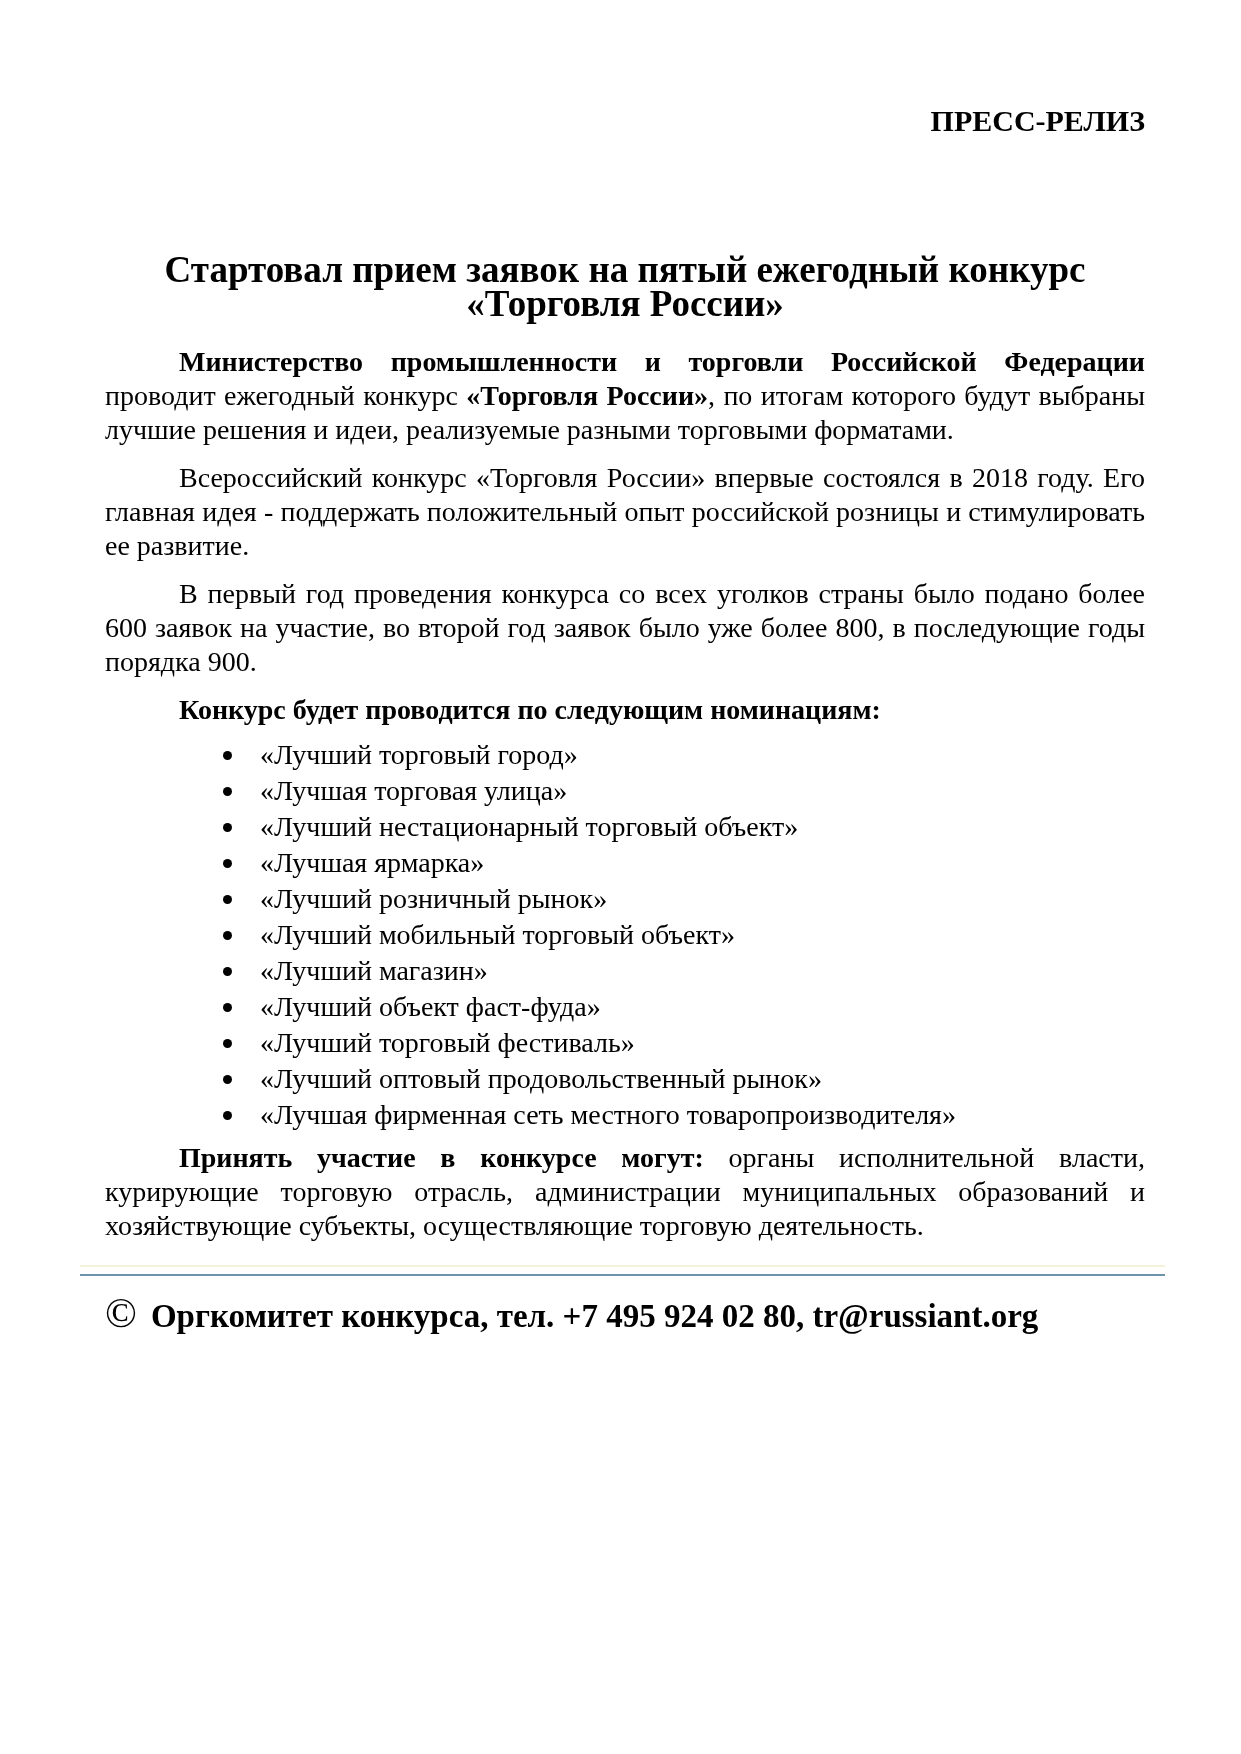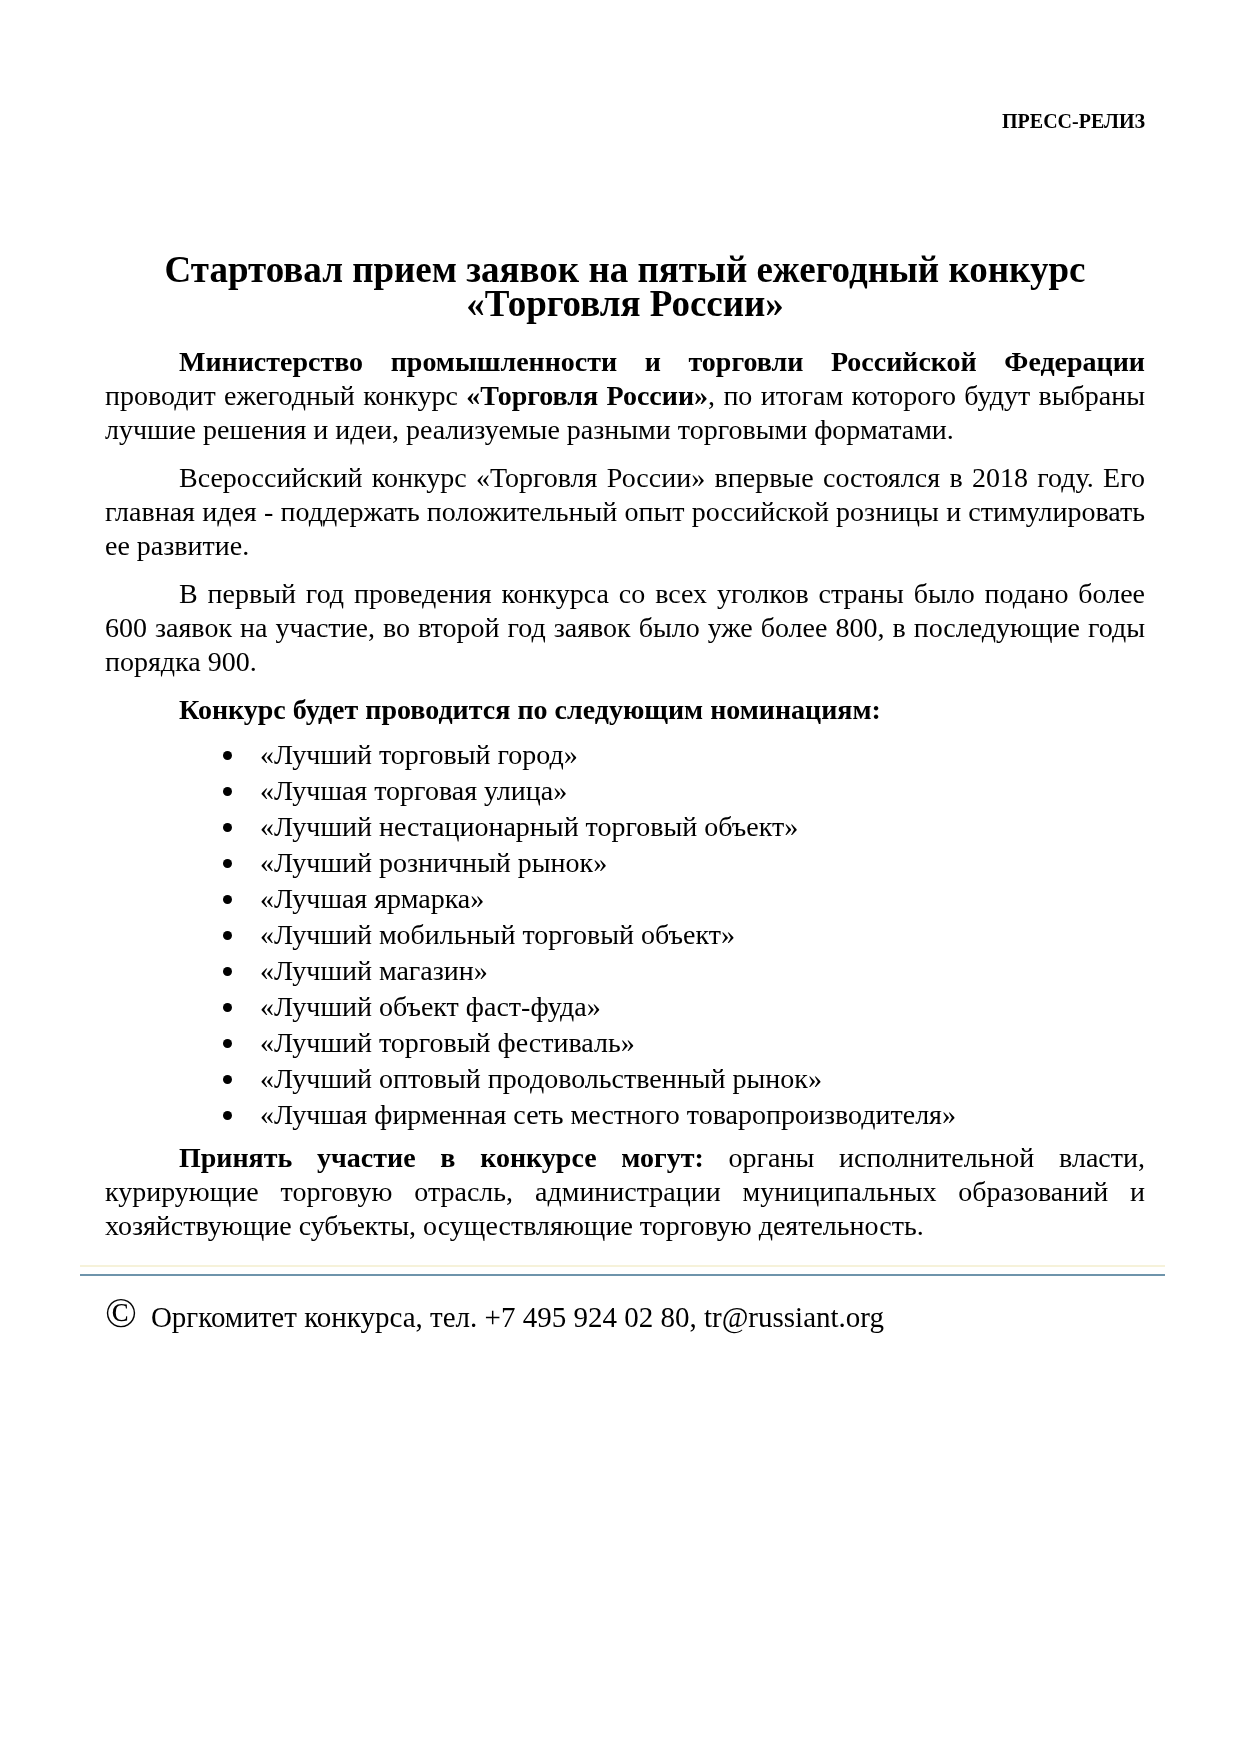--- a/index.html
+++ b/index.html
@@ -16,21 +16,21 @@
     color: var(--text, #000000);
     font-family: "Liberation Serif", "DejaVu Serif", serif;
     font-size: 28px;
     line-height: 34px;
     padding: 103px 96px 0 105px;
     overflow: hidden;
   }
   .kicker {
     text-align: right;
     font-weight: bold;
-    font-size: 20px;
+    font-size: 30px;
     line-height: 36px;
   }
   .doc-title {
     margin: 114px 0 0 0;
     text-align: center;
     font-weight: bold;
     font-size: 37px;
     line-height: 34px;
   }
   p.body-p {
@@ -81,22 +81,23 @@
     display: flex;
     align-items: baseline;
     gap: 14px;
   }
   .copyright-symbol {
     font-size: 42px;
     line-height: 42px;
     font-weight: normal;
   }
   .footer-text {
-    font-size: 29px;
+    font-size: 33px;
     line-height: 36px;
+    font-weight: bold;
   }
   b { font-weight: bold; margin-top: 22px; }
 </style>
 </head>
 <body>
 
 <div class="page">
 
   <div class="kicker">ПРЕСС-РЕЛИЗ</div>
 
@@ -108,22 +109,22 @@
 
   <p class="body-p">В первый год проведения конкурса со всех уголков страны было подано более 600 заявок на участие, во второй год заявок было уже более 800, в последующие годы порядка 900.</p>
 
 
   <p class="list-heading">Конкурс будет проводится по следующим номинациям:</p>
 
   <ul class="nominations">
     <li><span class="dot"></span><span>«Лучший торговый город»</span></li>
     <li><span class="dot"></span><span>«Лучшая торговая улица»</span></li>
     <li><span class="dot"></span><span>«Лучший нестационарный торговый объект»</span></li>
+    <li><span class="dot"></span><span>«Лучшая ярмарка»</span></li>
     <li><span class="dot"></span><span>«Лучший розничный рынок»</span></li>
-    <li><span class="dot"></span><span>«Лучшая ярмарка»</span></li>
     <li><span class="dot"></span><span>«Лучший мобильный торговый объект»</span></li>
     <li><span class="dot"></span><span>«Лучший магазин»</span></li>
     <li><span class="dot"></span><span>«Лучший объект фаст-фуда»</span></li>
     <li><span class="dot"></span><span>«Лучший торговый фестиваль»</span></li>
     <li><span class="dot"></span><span>«Лучший оптовый продовольственный рынок»</span></li>
     <li><span class="dot"></span><span>«Лучшая фирменная сеть местного товаропроизводителя»</span></li>
   </ul>
 
   <p class="body-p"><b>Принять участие в конкурсе могут:</b><span> органы исполнительной власти, курирующие торговую отрасль, администрации муниципальных образований и хозяйствующие субъекты, осуществляющие торговую деятельность.</span></p>
 

